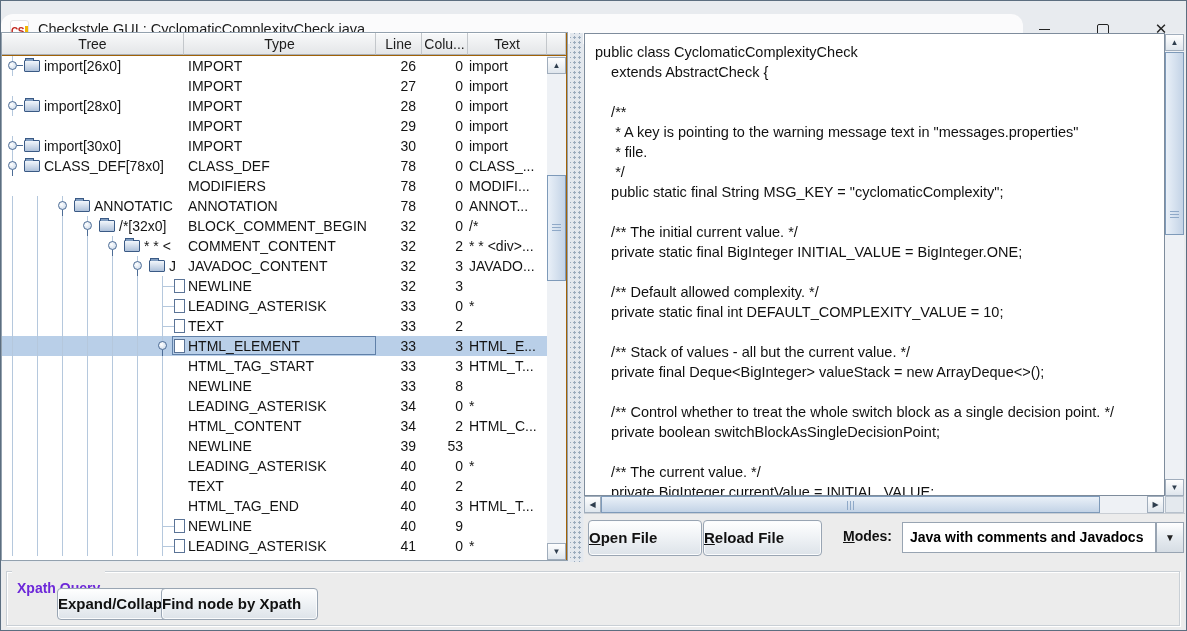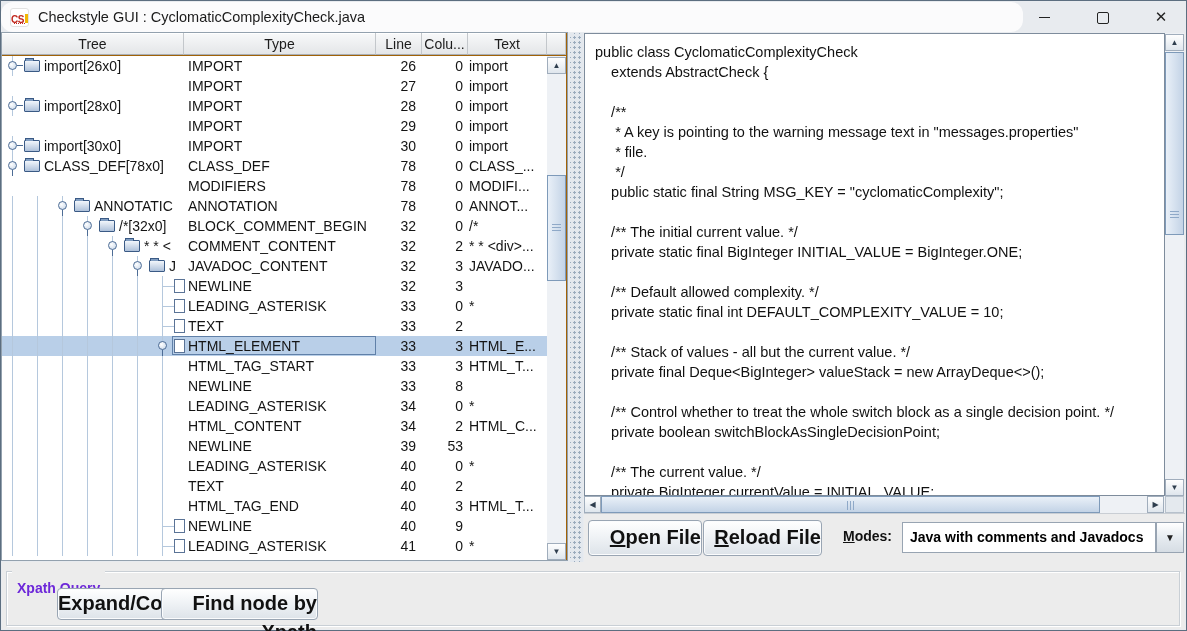--- a/index.html
+++ b/index.html
@@ -1,19 +1,19 @@
 <!DOCTYPE html>
 <html><head>
 <meta charset="utf-8">
 <style>
   html,body{margin:0;padding:0;background:#cfd6dd;font-family:"Liberation Sans",sans-serif;}
   .win{position:relative;width:1187px;height:631px;background:#e8ebef;overflow:hidden;
        box-shadow:inset 0 0 0 1px #5c6e80;}
   
-  .titlebar{position:absolute;left:1px;top:2px;width:1022px;height:30px;background:#fbfbfc;border-radius:12px;}
+  .titlebar{position:absolute;left:1px;top:14px;width:1022px;height:30px;background:#fbfbfc;border-radius:12px;}
   .cs-icon{position:absolute;left:9px;top:6px;width:19px;height:19px;background:#fff;
            border:1px solid #e2e2e2;border-radius:3px;box-sizing:border-box;text-align:center;}
   .cs-icon .cs{font-size:10px;font-weight:bold;color:#c2281e;letter-spacing:-0.5px;line-height:15px;}
   .cs-icon .bar{display:inline-block;width:3px;height:9px;background:#f2b705;margin-left:1px;}
   .cs-icon .dots{position:absolute;left:3px;right:3px;bottom:2px;border-bottom:1px dotted #c2281e;}
   .title-text{position:absolute;left:37px;top:7px;font-size:14.5px;color:#1b1b1b;white-space:nowrap;}
   .cap{position:absolute;top:0;width:46px;height:30px;text-align:center;line-height:30px;color:#222;cursor:default;}
   .cap.min{left:1020px;}
   .cap.min i{display:inline-block;width:11px;height:1px;background:#222;vertical-align:middle;}
   .cap.max{left:1079px;}
@@ -80,23 +80,23 @@
   .rvsb .vthumb{top:19px;height:183px;}
   .rvsb .vthumb::after{top:158px;margin-top:0;}
   .rhsb{position:absolute;left:0;top:463px;width:581px;height:17px;background:#eef1f5;}
   .rhsb .sbtn{width:17px;}
   .rhsb .left{left:0;top:0;}
   .rhsb .right{left:563px;top:0;}
   .rhsb .hthumb{left:17px;width:499px;}
   .sbcorner{position:absolute;left:581px;top:463px;width:19px;height:17px;background:#e4e9ee;border:1px solid #b7c1cc;box-sizing:border-box;}
   
   .toolbar{position:absolute;left:0;top:480px;width:601px;height:49px;background:#ececec;border-top:1px solid #c9ced4;box-sizing:border-box;}
-  .btn{position:absolute;border:1px solid #99a5b3;border-radius:4px;color:#111;text-align:right;
+  .btn{position:absolute;border:1px solid #99a5b3;border-radius:4px;color:#111;text-align:left;
        background:linear-gradient(180deg,#ffffff,#f0f3f6 45%,#dde3e9);box-shadow:inset 0 0 0 1px #fbfcfd;
-       font-weight:bold;font-size:20px;box-sizing:border-box;cursor:default;}
+       font-weight:bold;font-size:15px;box-sizing:border-box;cursor:default;}
   .toolbar .open{left:4px;top:6px;width:114px;height:36px;line-height:33px;}
   .toolbar .reload{left:119px;top:6px;width:119px;height:36px;line-height:33px;}
   .modes-label{position:absolute;left:259px;top:14px;font-weight:bold;font-size:14px;color:#111;}
   .combo-field{position:absolute;left:318px;top:8px;width:254px;height:31px;background:#fff;border:1px solid #98a4b2;
        box-sizing:border-box;font-weight:bold;font-size:14px;line-height:29px;padding-left:7px;white-space:nowrap;overflow:hidden;}
   .combo-btn{position:absolute;left:572px;top:8px;width:28px;height:31px;border:1px solid #98a4b2;box-sizing:border-box;
        background:linear-gradient(180deg,#ffffff,#e6ebf0 50%,#d6dde4);text-align:center;line-height:29px;font-size:10px;color:#222;}
   
   .xpath{position:absolute;left:2px;top:562px;width:1183px;height:67px;background:#ececec;}
   .groupbox{position:absolute;left:4px;top:9px;width:1172px;height:53px;border:1px solid #c9cfd5;

